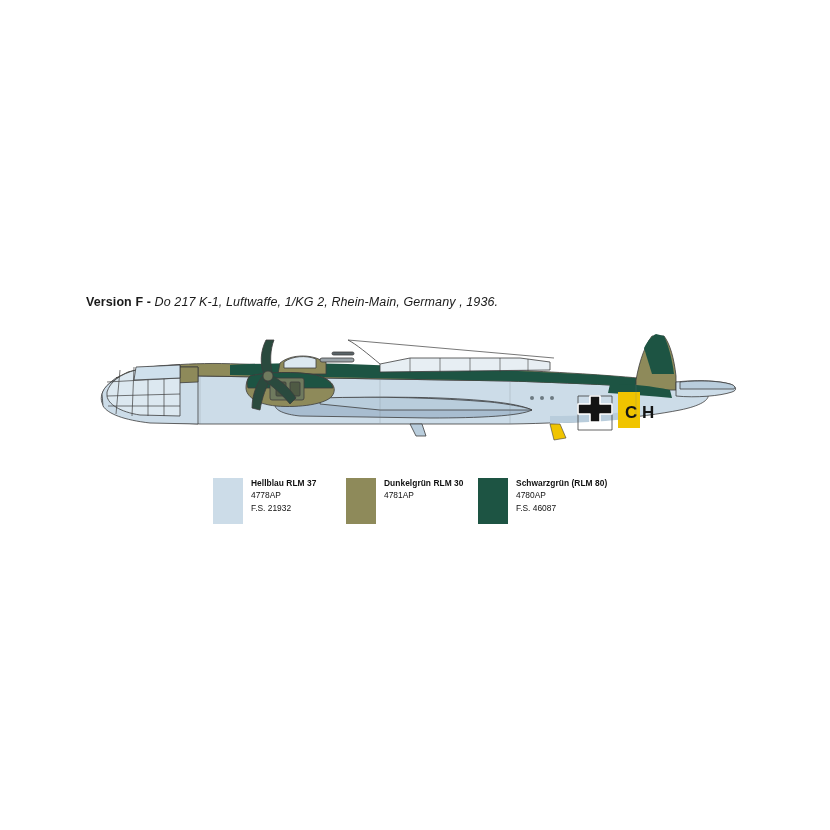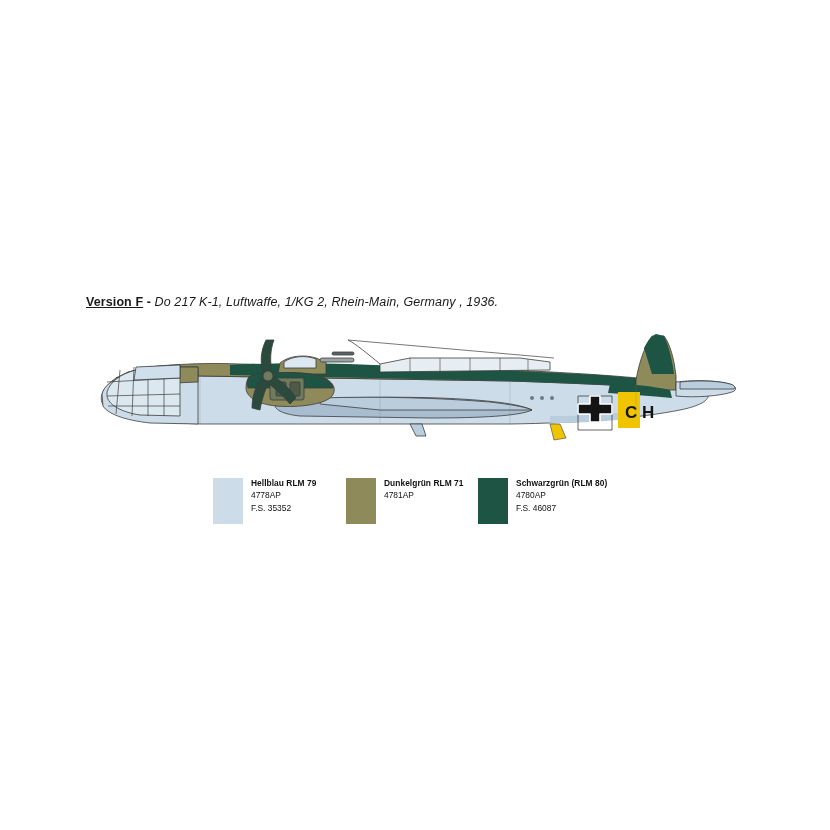--- a/index.html
+++ b/index.html
@@ -28,21 +28,20 @@
     top: 295px;
     font-size: 12.5px;
     font-style: italic;
     color: #1a1a1a;
     white-space: nowrap;
     letter-spacing: 0.1px;
   }
   .caption .ver {
     font-weight: bold;
     font-style: normal;
-    text-decoration: underline;
   }
   .caption .dash {
     font-weight: bold;
     font-style: normal;
   }
   
   .artwork {
     position: absolute;
     left: 80px;
     top: 318px;
@@ -205,30 +204,30 @@
         </g>
       </g>
     </svg>
   </div>
 
   <div class="legend">
 
     <div class="legend-item i0">
       <div class="swatch" style="background:#ccdce8"></div>
       <div class="legend-text">
-        <div class="nm">Hellblau RLM 79</div>
+        <div class="nm">Hellblau RLM 37</div>
         <div class="cd">4778AP</div>
-        <div class="fs">F.S. 35352</div>
+        <div class="fs">F.S. 21932</div>
       </div>
     </div>
 
     <div class="legend-item i1">
       <div class="swatch" style="background:#8e8a5a"></div>
       <div class="legend-text">
-        <div class="nm">Dunkelgrün RLM 71</div>
+        <div class="nm">Dunkelgrün RLM 30</div>
         <div class="cd">4781AP</div>
         <div class="fs"></div>
       </div>
     </div>
 
     <div class="legend-item i2">
       <div class="swatch" style="background:#1d5443"></div>
       <div class="legend-text">
         <div class="nm">Schwarzgrün (RLM 80)</div>
         <div class="cd">4780AP</div>

